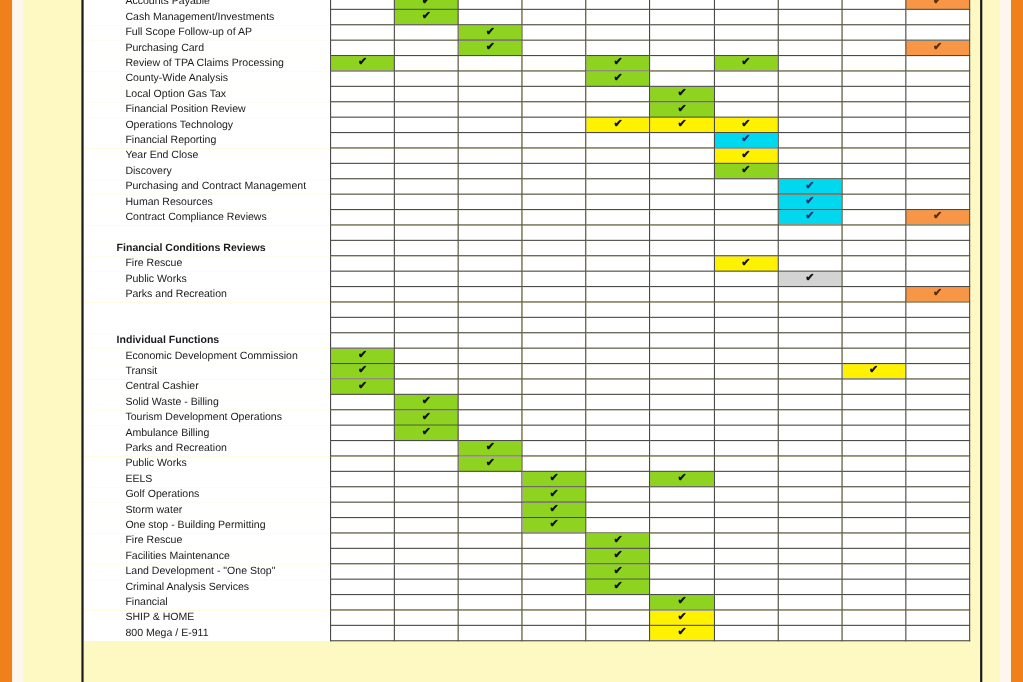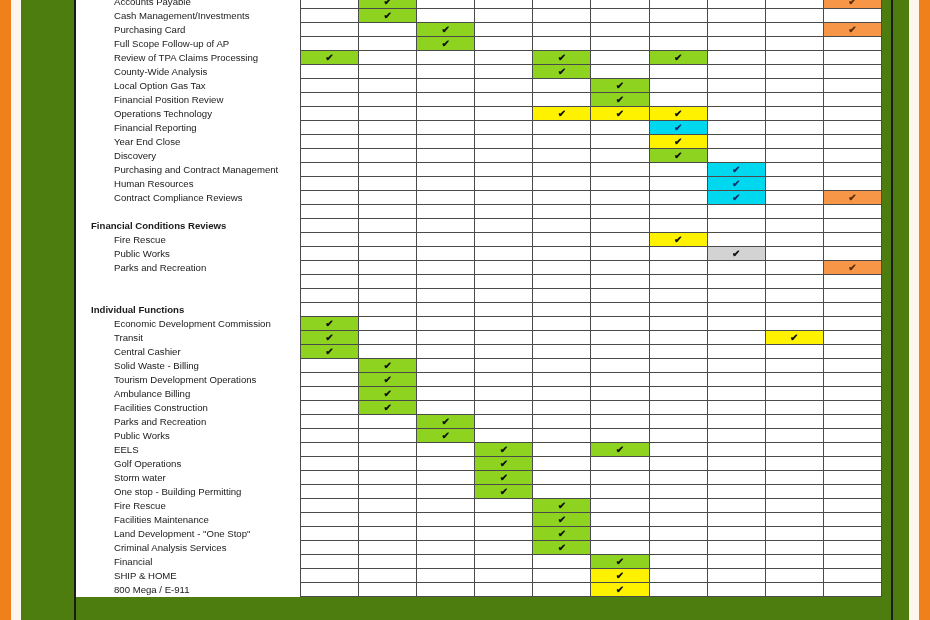--- a/index.html
+++ b/index.html
@@ -12,21 +12,21 @@
     height: 620px;
     overflow: hidden;
     font-family: "Liberation Sans", sans-serif;
     position: relative;
   }
 
   
   #page {
     position: absolute;
     inset: 0;
-    background: #4d7c0f;
+    background: #fef9c3;
   }
   .edge-orange {
     position: absolute;
     top: 0;
     bottom: 0;
     width: 11px;
     background: #f0801a;
   }
   .edge-orange.left  { left: 0; }
   .edge-orange.right { right: 0; }
@@ -75,21 +75,21 @@
 
   
   td.label {
     width: 224px;
     border: none;
     padding-left: 0;
     background: #ffffff;
   }
   td.label span.txt  { display: inline-block; }
   td.label.lvl1 span.txt { padding-left: 38px; }
-  td.label.lvl0 span.txt { padding-left: 15px; font-weight: bold; }
+  td.label.lvl0 span.txt { padding-left: 30px; font-weight: bold; }
 
   
   td.cell {
     width: 57.1px;
     border: 1px solid #4a4a4a;
     background: #ffffff;
     text-align: center;
     font-size: 9px;
     color: #111111;
   }
@@ -148,44 +148,44 @@
             <td class="cell"></td>
             <td class="cell"></td>
             <td class="cell"></td>
             <td class="cell"></td>
             <td class="cell"></td>
             <td class="cell"></td>
             <td class="cell"></td>
             <td class="cell"></td>
           </tr>
           <tr>
+            <td class="label lvl1"><span class="txt">Full Scope Follow-up of AP</span></td>
+            <td class="cell"></td>
+            <td class="cell"></td>
+            <td class="cell g"><span class="tick dk">✔</span></td>
+            <td class="cell"></td>
+            <td class="cell"></td>
+            <td class="cell"></td>
+            <td class="cell"></td>
+            <td class="cell"></td>
+            <td class="cell"></td>
+            <td class="cell"></td>
+          </tr>
+          <tr>
             <td class="label lvl1"><span class="txt">Purchasing Card</span></td>
             <td class="cell"></td>
             <td class="cell"></td>
             <td class="cell g"><span class="tick dk">✔</span></td>
             <td class="cell"></td>
             <td class="cell"></td>
             <td class="cell"></td>
             <td class="cell"></td>
             <td class="cell"></td>
             <td class="cell"></td>
             <td class="cell o"><span class="tick br">✔</span></td>
-          </tr>
-          <tr>
-            <td class="label lvl1"><span class="txt">Full Scope Follow-up of AP</span></td>
-            <td class="cell"></td>
-            <td class="cell"></td>
-            <td class="cell g"><span class="tick dk">✔</span></td>
-            <td class="cell"></td>
-            <td class="cell"></td>
-            <td class="cell"></td>
-            <td class="cell"></td>
-            <td class="cell"></td>
-            <td class="cell"></td>
-            <td class="cell"></td>
           </tr>
           <tr>
             <td class="label lvl1"><span class="txt">Review of TPA Claims Processing</span></td>
             <td class="cell g"><span class="tick dk">✔</span></td>
             <td class="cell"></td>
             <td class="cell"></td>
             <td class="cell"></td>
             <td class="cell g"><span class="tick dk">✔</span></td>
             <td class="cell"></td>
             <td class="cell g"><span class="tick dk">✔</span></td>
@@ -487,33 +487,20 @@
             <td class="cell"></td>
             <td class="cell"></td>
             <td class="cell"></td>
             <td class="cell"></td>
             <td class="cell"></td>
             <td class="cell"></td>
             <td class="cell"></td>
           </tr>
           <tr>
             <td class="label lvl1"><span class="txt">Ambulance Billing</span></td>
-            <td class="cell"></td>
-            <td class="cell g"><span class="tick dk">✔</span></td>
-            <td class="cell"></td>
-            <td class="cell"></td>
-            <td class="cell"></td>
-            <td class="cell"></td>
-            <td class="cell"></td>
-            <td class="cell"></td>
-            <td class="cell"></td>
-            <td class="cell"></td>
-          </tr>
-          <tr>
-            <td class="label lvl1"><span class="txt">Facilities Construction</span></td>
             <td class="cell"></td>
             <td class="cell g"><span class="tick dk">✔</span></td>
             <td class="cell"></td>
             <td class="cell"></td>
             <td class="cell"></td>
             <td class="cell"></td>
             <td class="cell"></td>
             <td class="cell"></td>
             <td class="cell"></td>
             <td class="cell"></td>

